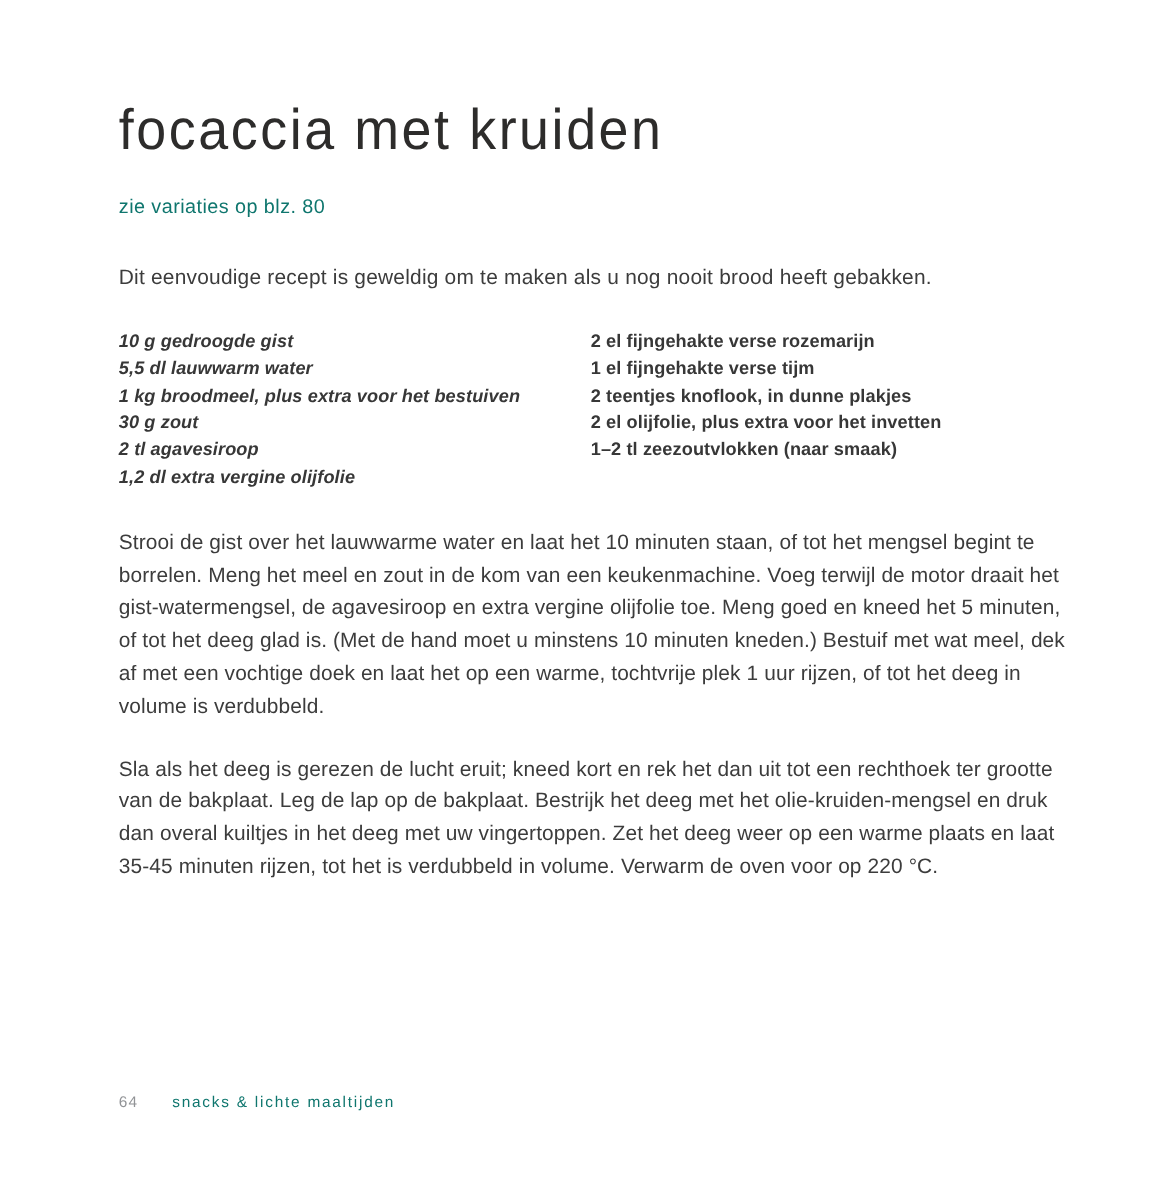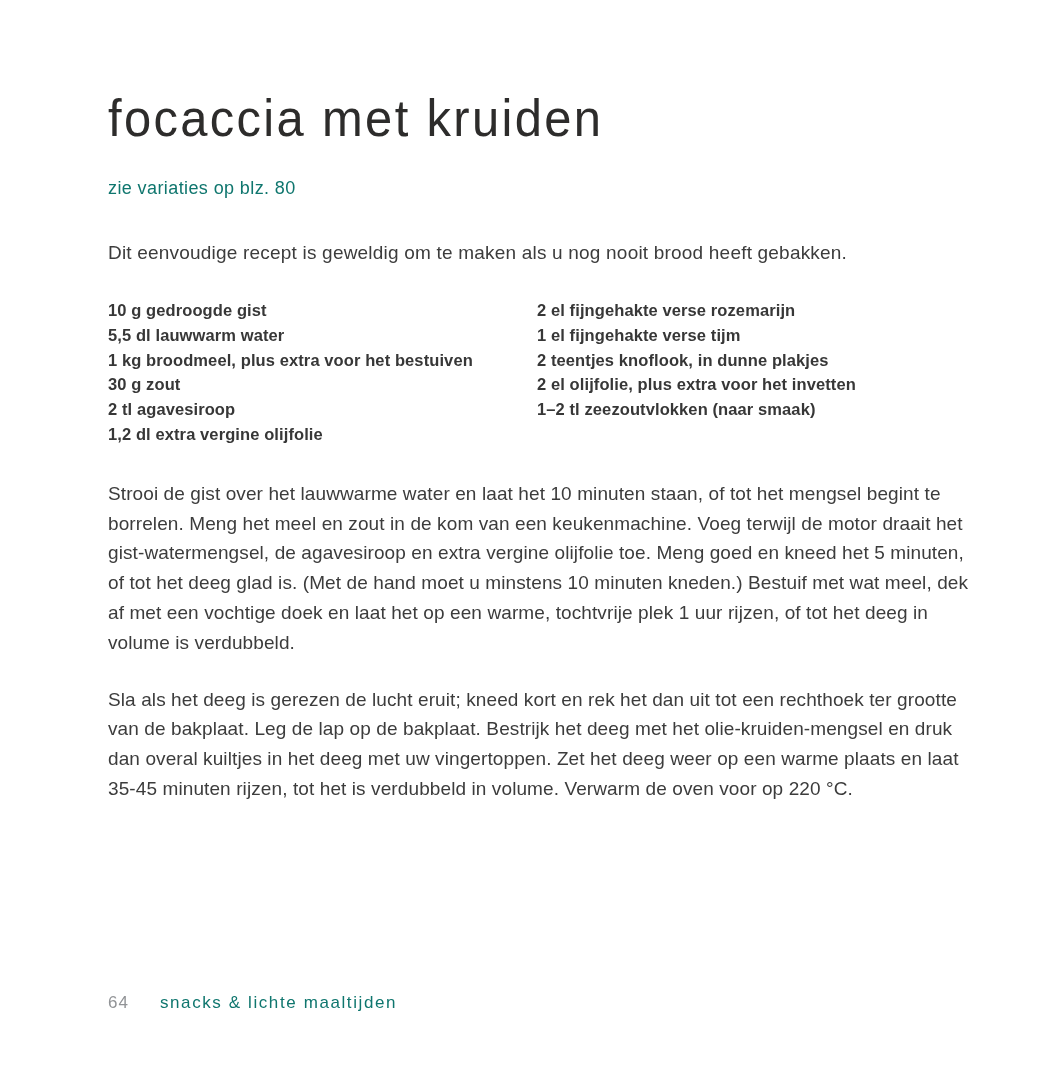--- a/index.html
+++ b/index.html
@@ -50,41 +50,42 @@
     margin-top: 34px;
     font-weight: 700;
     font-size: 16.5px;
     line-height: 24.8px;
     color: #373737;
     letter-spacing: 0.1px;
   }
   .ingredients .col-left {
     width: 429px;
     flex: 0 0 429px;
+    font-style: italic;
   }
   .ingredients .col-right {
     flex: 1;
   }
   .method p {
     margin: 0;
     font-size: 19px;
     line-height: 29.8px;
     letter-spacing: 0.1px;
     color: #3c3c3c;
   }
   .method p.p1 { margin-top: 32px; }
   .method p.p2 { margin-top: 27px; }
   .method p.p3 { margin-top: 27px; }
   .footer {
     position: absolute;
     left: 108px;
     top: 993px;
     display: flex;
     align-items: flex-end;
-    font-size: 17px;
+    font-size: 14px;
   }
   .footer .page-number {
     color: #919396;
     letter-spacing: 1px;
   }
   .footer .section-name {
     margin-left: 31px;
     color: #0f766e;
     letter-spacing: 1.6px;
   }

